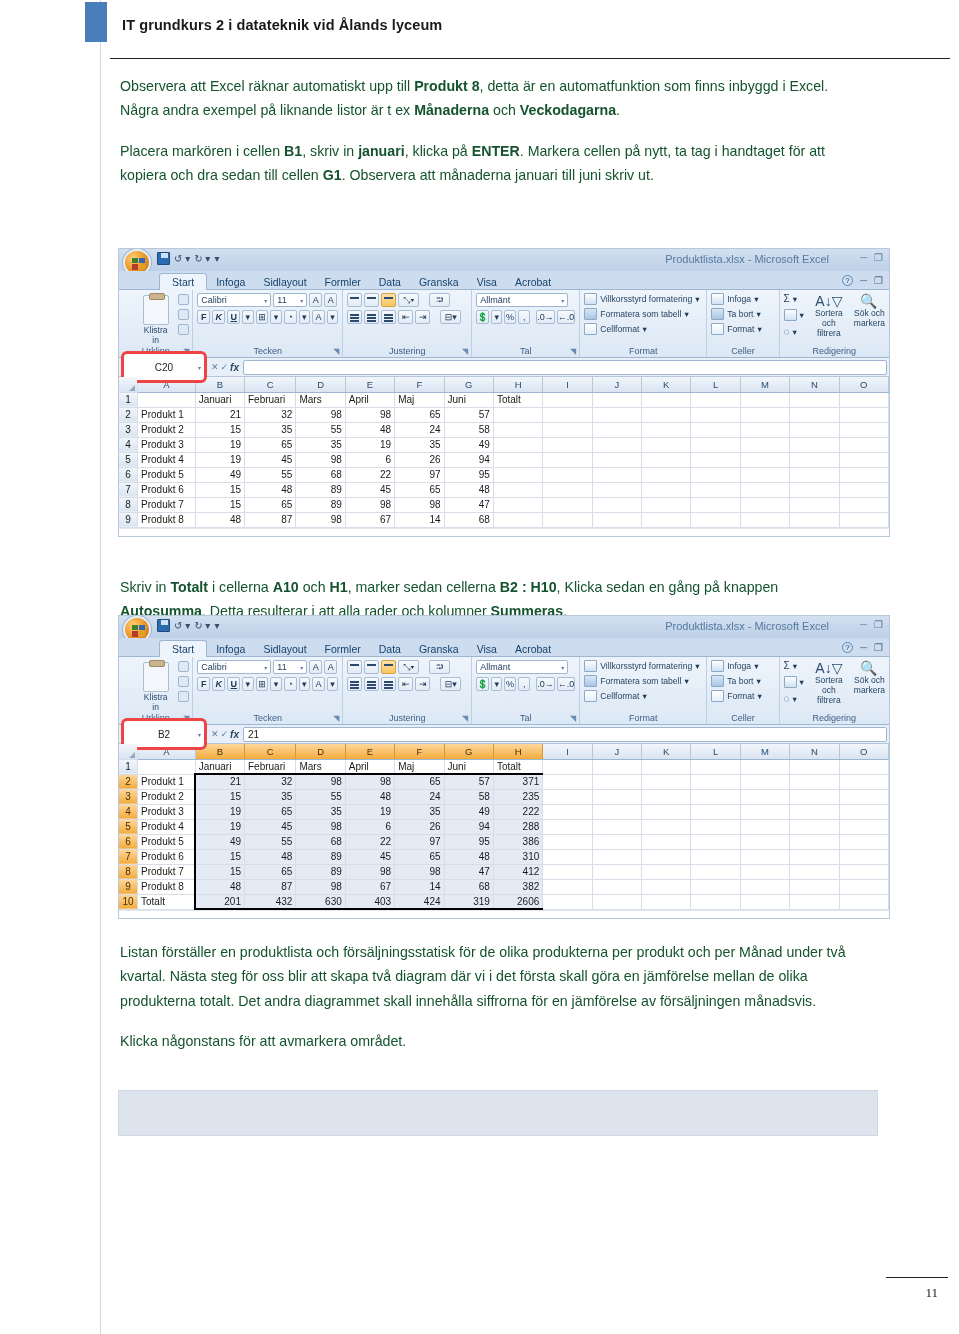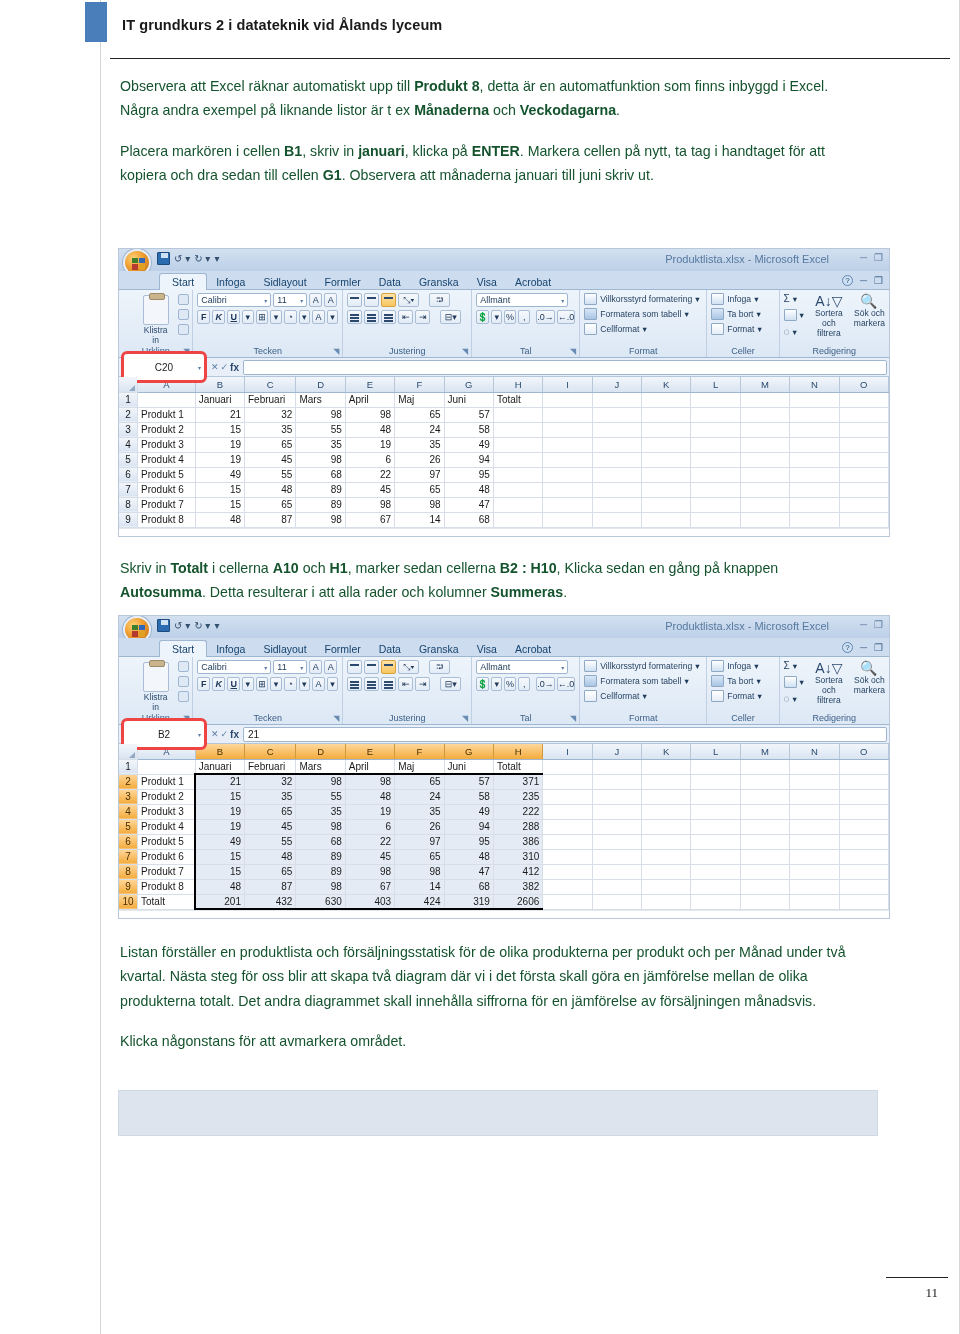--- a/index.html
+++ b/index.html
@@ -163,21 +163,21 @@
   
   .g-edit{width:112px;}
   .ebtn{font-size:10px;color:#1f3c5d;}
 
   
   .xl-fbar{height:19px;background:#e8eff8;display:flex;align-items:center;border-bottom:1px solid #b6c6da;padding:0 2px;}
   .namebox{width:86px;height:32px;background:#fff;border:3px solid #ef4444;border-radius:6px;
            font-size:10px;color:#222;display:flex;align-items:center;justify-content:center;position:relative;}
   .namebox .ca{position:absolute;right:3px;font-size:6px;color:#5b7da4;}
   .fbtns{display:flex;gap:2px;margin:0 4px;align-items:center;font-size:9px;color:#5e7fa4;}
-  .fx{font-weight:700;font-size:10px;color:#2b4a6e;}
+  .fx{font-style:italic;font-weight:700;font-size:10px;color:#2b4a6e;}
   .fbinput{flex:1;height:15px;background:#fff;border:1px solid #9fb6d1;border-radius:2px;
            font-size:10px;color:#222;display:flex;align-items:center;padding:0 4px;}
 
   
   .xl-grid{background:#fff;}
   table.sheet{border-collapse:collapse;table-layout:fixed;width:100%;}
   table.sheet td,table.sheet th{
     font-size:10px;color:#1a1a1a;height:15px;padding:0 3px;
     border-right:1px solid #d7dee8;border-bottom:1px solid #d7dee8;
     overflow:hidden;white-space:nowrap;font-weight:400;
@@ -644,21 +644,21 @@
             <td class="num"></td>
             <td class="num"></td>
             <td class="num"></td>
           </tr>
         </tbody>
     </table>
   </div>
   <div class="xl-bottom"></div>
 </div>
 
-<div class="content" style="top:556px;">
+<div class="content" style="top:575px;">
   <p class="para"><span>Skriv in </span><b>Totalt</b><span> i cellerna </span><b>A10</b><span> och </span><b>H1</b><span>, marker sedan cellerna </span><b>B2 : H10</b><span>, Klicka sedan en gång på knappen </span><b>Autosumma</b><span>. Detta resulterar i att alla rader och kolumner </span><b>Summeras</b><span>.</span></p>
 </div>
 
 <div class="excel" id="xl2" style="left:118px; top:615px;">
   <div class="xl-title">
     <div class="xl-orb"></div>
     <div class="qat">
       <div class="save"></div>
       <span class="q">↺ ▾</span>
       <span class="q">↻ ▾</span>

